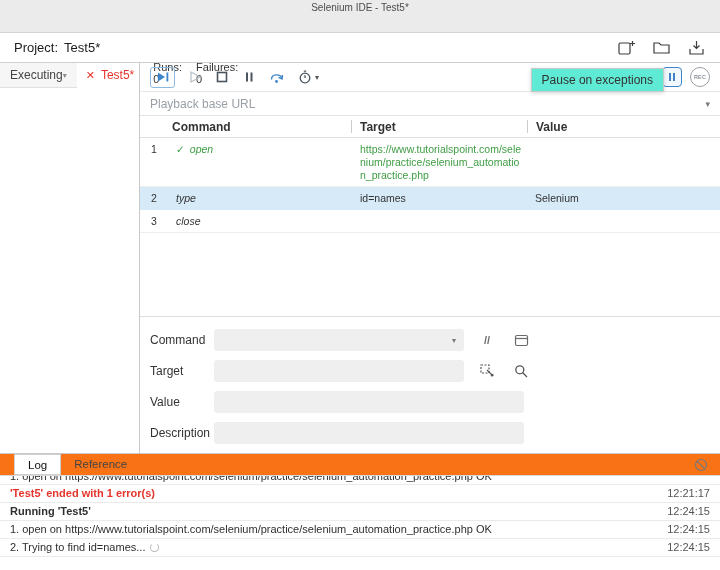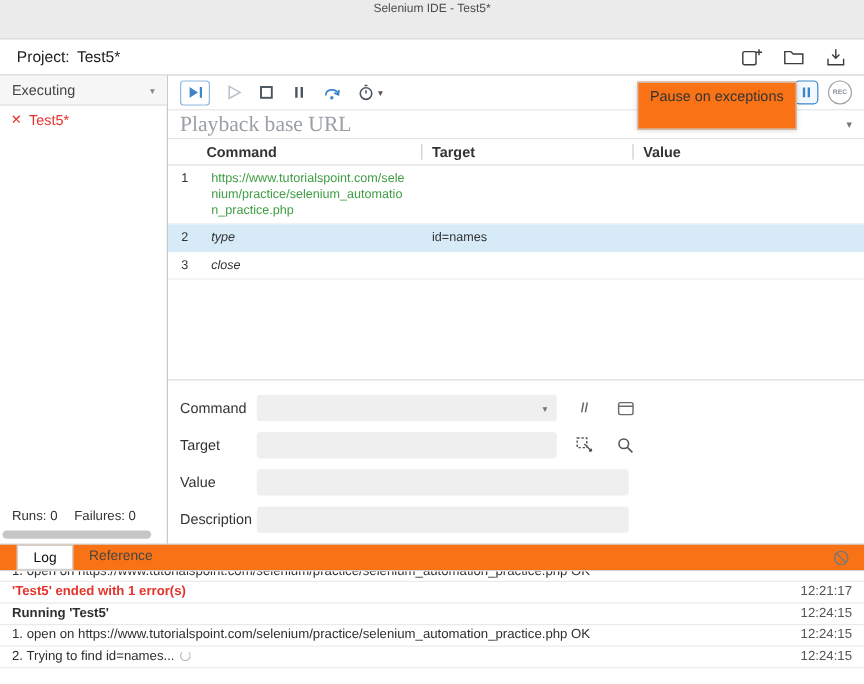--- a/index.html
+++ b/index.html
@@ -17,21 +17,21 @@
   .projectbar {
     height: 30px; display: flex; align-items: center; padding: 0 14px;
     border-bottom: 1px solid #cfcfcf; background: #fff;
   }
   .plabel { font-size: 13px; color: #1c1c1c; }
   .pname  { font-size: 13px; margin-left: 6px; color: #1c1c1c; }
   .winicons { margin-left: auto; display: flex; gap: 16px; align-items: center; }
   .winicons svg { display: block; }
   
   .content { display: flex; height: 390px; }
-  .sidebar { width: 140px; border-right: 1px solid #c9c9c9; display: flex; flex-direction: column; }
+  .sidebar { width: 140px; border-right: 1px solid #c9c9c9; display: flex; flex-direction: row; }
   .exec-row {
     height: 25px; border-bottom: 1px solid #e0e0e0; background: #f6f6f6;
     display: flex; align-items: center; padding: 0 10px; font-size: 12px; color: #444;
   }
   .exec-caret { margin-left: auto; font-size: 8px; color: #888; }
   .test-item { height: 24px; display: flex; align-items: center; padding: 0 9px; font-size: 12px; color: #e5342c; gap: 6px; }
   .test-x { font-size: 11px; line-height: 11px; }
   .sidebar-spacer { flex: 1; }
   .runs-row { height: 20px; display: flex; gap: 14px; padding: 0 10px; font-size: 11px; color: #333; align-items: center; }
   .hscroll { height: 7px; width: 124px; background: #c6c6c6; border-radius: 4px; margin: 2px 0 4px 2px; }
@@ -40,36 +40,36 @@
   .toolbar {
     height: 29px; display: flex; align-items: center; padding: 0 10px; gap: 13px;
     border-bottom: 1px solid #e6e6e6; position: relative;
   }
   .tbicon { display: flex; align-items: center; justify-content: center; }
   .runall-box { width: 25px; height: 21px; border: 1px solid #8db8e0; border-radius: 3px; }
   .timer-wrap { display: flex; align-items: center; gap: 3px; }
   .small-caret { font-size: 8px; color: #555; }
   .tooltip {
     position: absolute; right: 56px; top: 5px; z-index: 5;
-    background: #f97316; border: 1px solid #c9c9c9; box-shadow: 0 1px 4px rgba(0,0,0,.18);
-    font-size: 12px; color: #333; padding: 0 10px; height: 40px; line-height: 22px; white-space: nowrap;
+    background: #5eead4; border: 1px solid #c9c9c9; box-shadow: 0 1px 4px rgba(0,0,0,.18);
+    font-size: 12px; color: #333; padding: 0 10px; height: 24px; line-height: 22px; white-space: nowrap;
   }
   .tb-right { margin-left: auto; display: flex; gap: 8px; align-items: center; }
   .pause-toggle {
     width: 20px; height: 20px; border: 1.5px solid #3d85c8; border-radius: 4px;
     display: flex; align-items: center; justify-content: center; background: #f2f8fd;
   }
   .rec-circle {
     width: 20px; height: 20px; border: 1.5px solid #9aa0a6; border-radius: 50%;
     color: #8a9199; font-size: 5.5px; display: flex; align-items: center; justify-content: center;
     font-weight: bold; letter-spacing: .2px;
   }
   
   .urlrow { height: 24px; display: flex; align-items: center; border-bottom: 1px solid #e3e3e3; padding: 0 10px; }
-  .url-input { flex: 1; border: none; outline: none; background: transparent; font-size: 18px; color: #737373; font-family: Liberation Serif, serif; }
+  .url-input { flex: 1; border: none; outline: none; background: transparent; font-size: 12px; color: #737373; font-family: Liberation Sans, sans-serif; }
   .url-input::placeholder { color: #9aa0a6; }
   .url-caret { color: #777; font-size: 9px; padding-left: 6px; }
   
   .thead { height: 22px; display: flex; align-items: center; font-size: 12px; font-weight: bold; color: #333; border-bottom: 1px solid #e0e0e0; }
   .h-num { width: 28px; }
   .h-cmd { width: 183px; padding-left: 4px; }
   .h-target { width: 175px; padding-left: 8px; }
   .h-value { flex: 1; padding-left: 8px; }
   .hsep { width: 1px; height: 13px; background: #ccc; }
   .tbody { height: 179px; border-bottom: 1px solid #ddd; overflow: hidden; font-size: 10.5px; }
@@ -226,29 +226,33 @@
       <div class="h-cmd">Command</div>
       <div class="hsep"></div>
       <div class="h-target">Target</div>
       <div class="hsep"></div>
       <div class="h-value">Value</div>
     </div>
 
     <div class="tbody">
       <div class="trow r1">
         <div class="tc-num">1</div>
+        <div class="tc-cmd">
+          <span class="cmd-check">✓</span><span class="cmd-text">open</span>
+        </div>
         <div class="tc-target">https://www.tutorialspoint.com/selenium/practice/selenium_automation_practice.php</div>
         <div class="tc-value"></div>
       </div>
       <div class="trow r2 sel">
         <div class="tc-num">2</div>
         <div class="tc-cmd">
           <span class="cmd-text">type</span>
         </div>
         <div class="tc-target">id=names</div>
+        <div class="tc-value">Selenium</div>
       </div>
       <div class="trow r3">
         <div class="tc-num">3</div>
         <div class="tc-cmd">
           <span class="cmd-text">close</span>
         </div>
         <div class="tc-target"></div>
         <div class="tc-value"></div>
       </div>
     </div>

